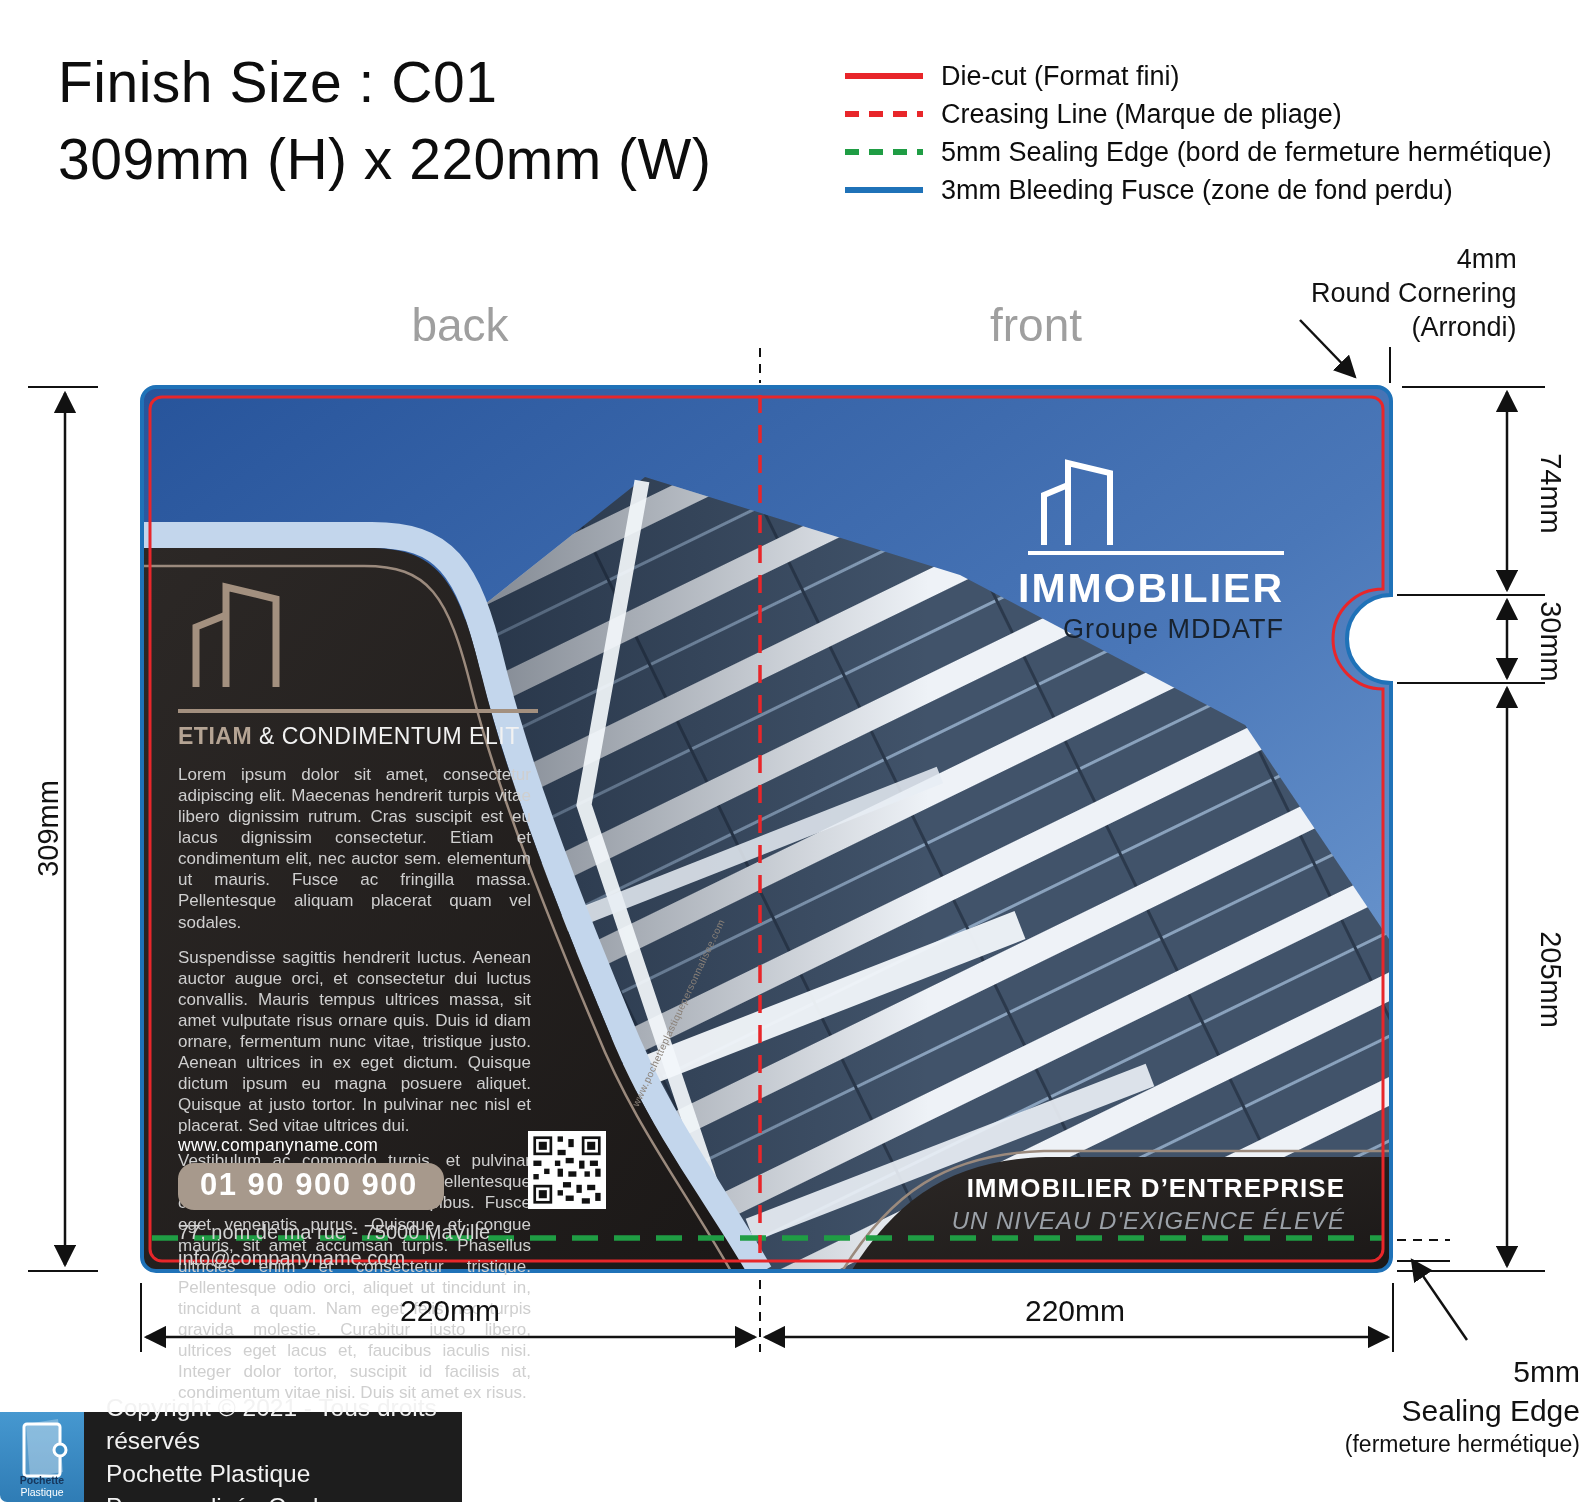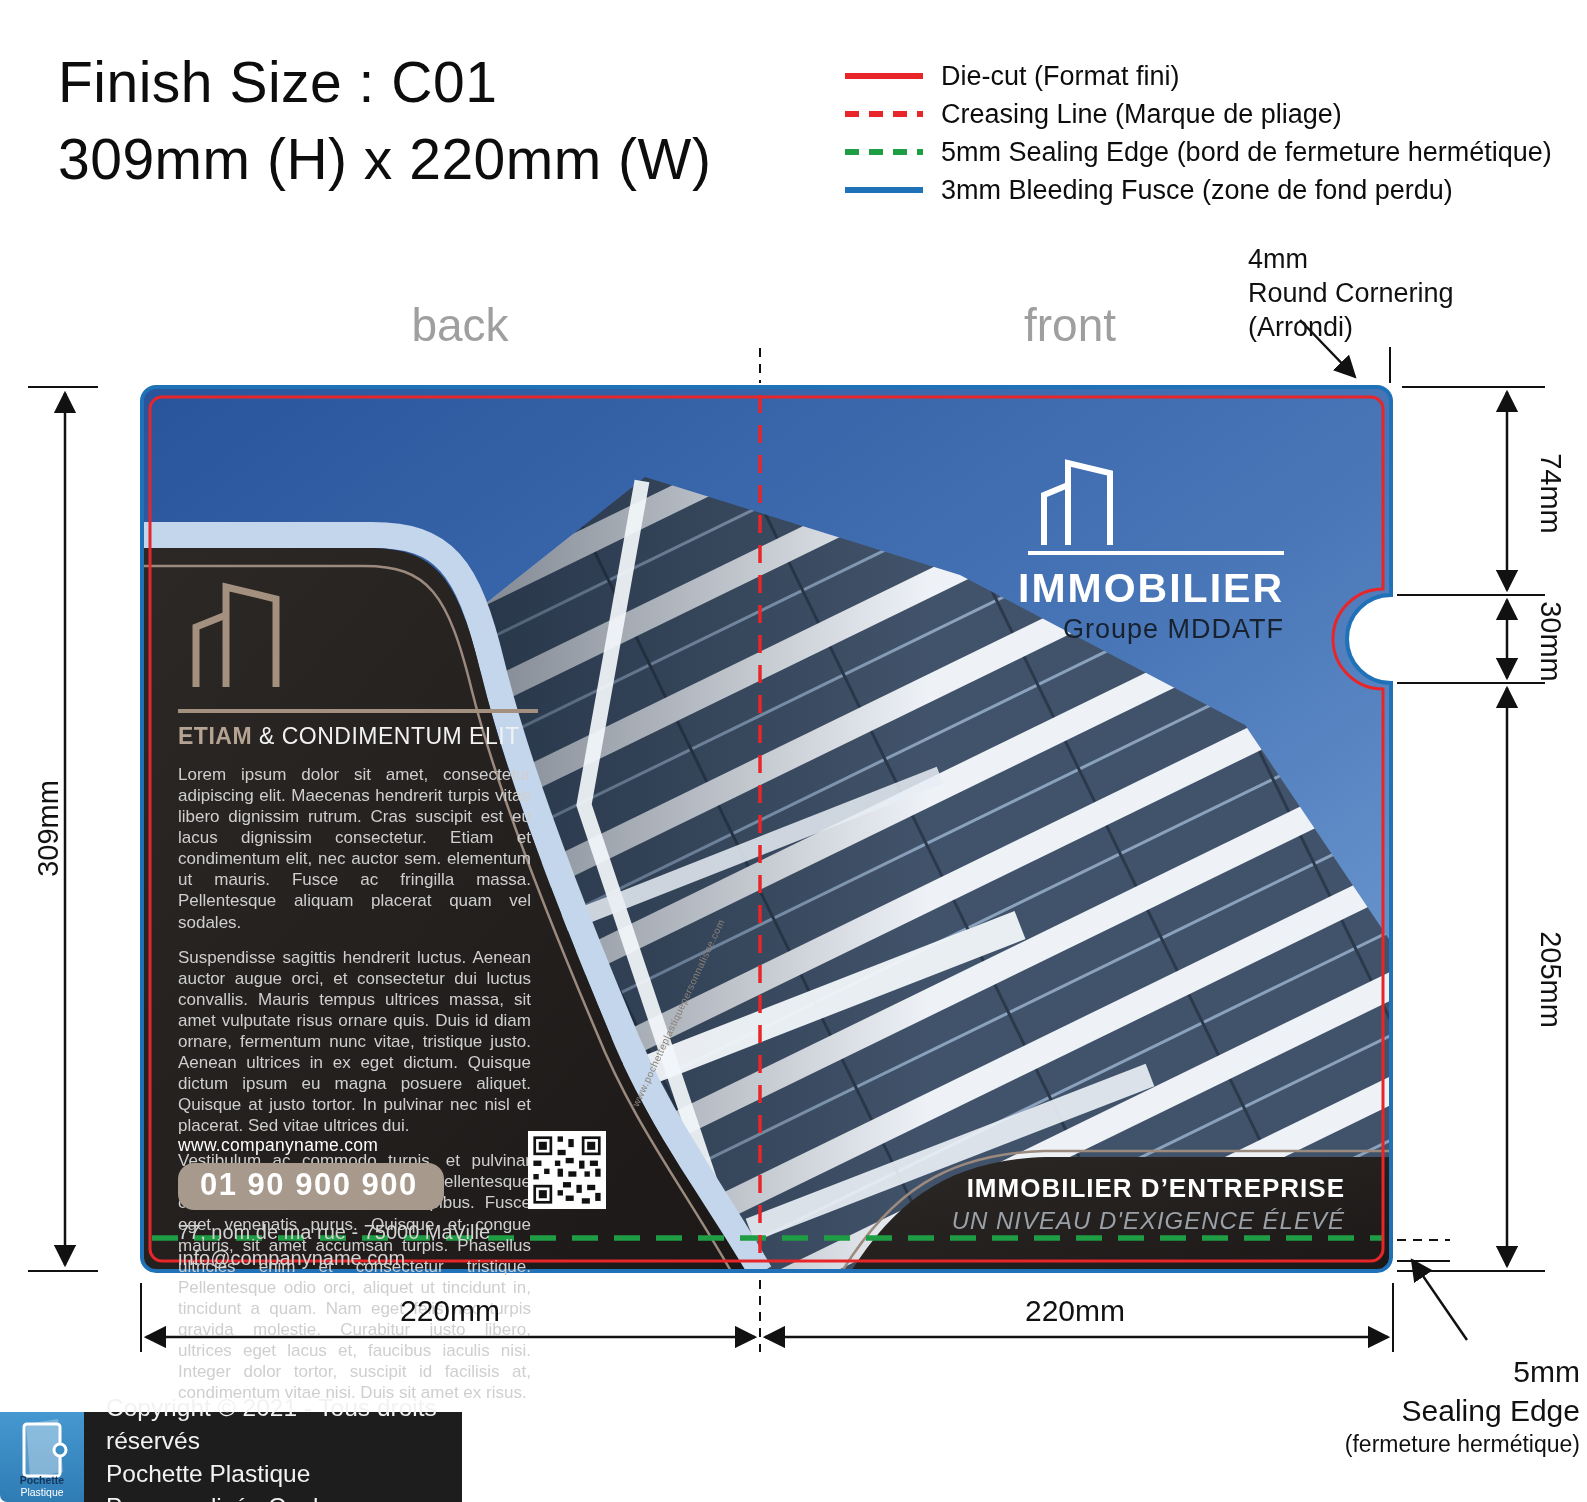--- a/index.html
+++ b/index.html
@@ -16,25 +16,25 @@
   .swatch{width:78px;height:6px;margin-right:18px;flex:0 0 auto;}
   .sw-red-solid{background:#e8262a;}
   .sw-red-dash{background:repeating-linear-gradient(90deg,#e8262a 0 14px,transparent 14px 24px);}
   .sw-green-dash{background:repeating-linear-gradient(90deg,#1f9d44 0 14px,transparent 14px 24px);}
   .sw-blue-solid{background:#1f72b8;}
   .legend-label{font-size:27px;color:#0d0d0d;white-space:nowrap;}
 
   
   .panel-label{font-size:46px;color:#9f9f9f;top:298px;}
   .panel-label.back{left:380px;width:160px;text-align:center;}
-  .panel-label.front{left:990px;width:160px;text-align:center;}
+  .panel-label.front{left:990px;width:160px;}
 
   
   .note{font-size:27px;line-height:1.25;color:#111;}
-  .note-corner{left:1248px;top:243px;}
+  .note-corner{left:1311px;top:243px;text-align:right;}
   .note-seal{left:1325px;top:1352px;width:255px;text-align:right;}
   .note-seal .big{font-size:30px;line-height:1.3;}
   .note-seal .small{font-size:23px;}
 
   
   .dim{font-size:29px;color:#111;text-align:center;}
   .rot-ccw{transform:rotate(-90deg);}
   .rot-cw{transform:rotate(90deg);}
 
   

